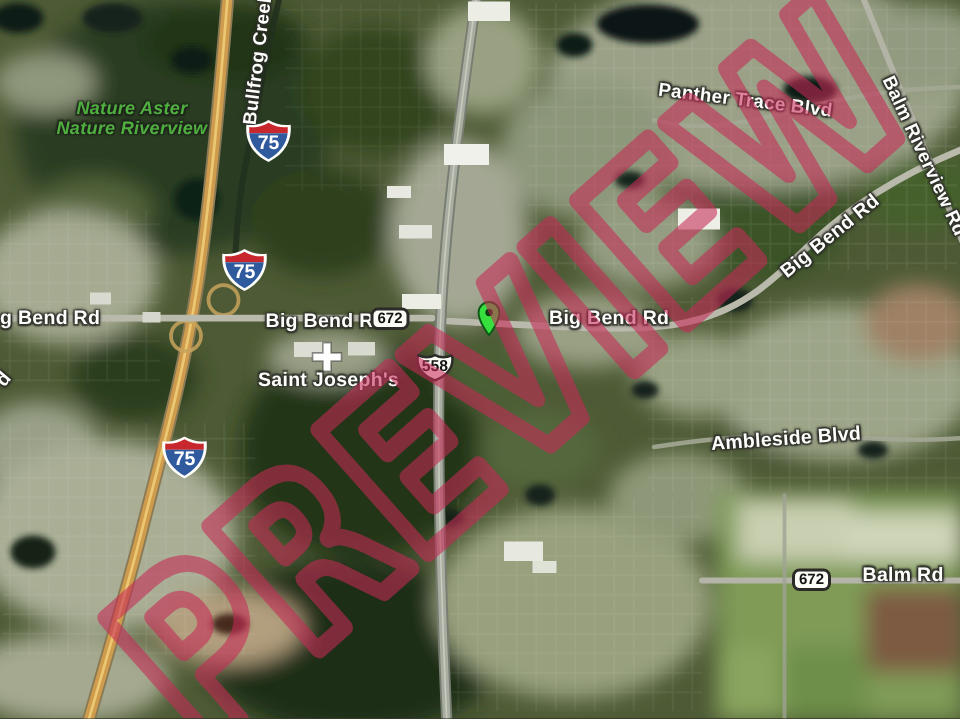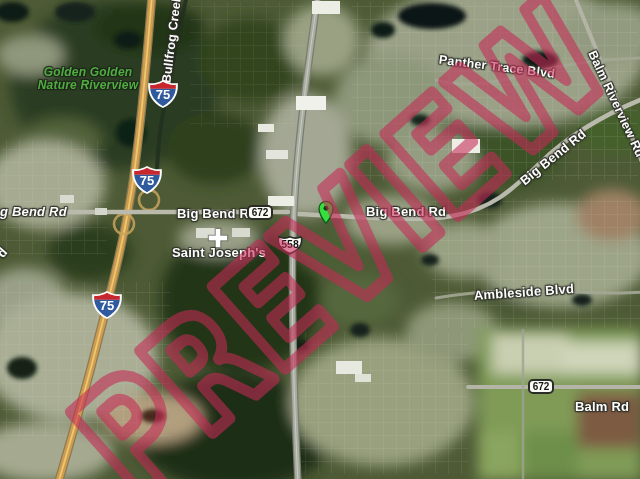--- a/index.html
+++ b/index.html
@@ -19,21 +19,21 @@
         font:700 italic 12px/12.5px "Liberation Sans",sans-serif;
         color:var(--park_text,#4fae3f);letter-spacing:.2px;
         text-shadow:-1px -1px 1px rgba(30,36,26,.95),1px -1px 1px rgba(30,36,26,.95),
                     -1px 1px 1px rgba(30,36,26,.95),1px 1px 1px rgba(30,36,26,.95);}
   .hosp{position:absolute;left:148px;top:246px;width:142px;text-align:center;
         font:700 13px/13.5px "Liberation Sans",sans-serif;color:#fdfdfb;letter-spacing:.2px;
         text-shadow:-1px -1px 1px rgba(44,47,40,.9),1px -1px 1px rgba(44,47,40,.9),
                     -1px 1px 1px rgba(44,47,40,.9),1px 1px 1px rgba(44,47,40,.9);}
 
   
-  .shield-i{position:absolute;width:30px;height:28px;}
+  .shield-i{position:absolute;width:30px;height:28px;margin-left:16px;}
   .shield-i .i-num{position:absolute;left:0;right:0;top:8px;text-align:center;
         font:700 13px/14px "Liberation Sans",sans-serif;color:#fff;}
   .shield-sr{position:absolute;width:26px;height:15px;background:#fcfcf7;
         border:2px solid #2b2b28;border-radius:5px;box-sizing:border-box;
         display:flex;align-items:center;justify-content:center;
         font:700 10px/10px "Liberation Sans",sans-serif;color:#141414;}
   .shield-us{position:absolute;width:30px;height:22px;}
   .shield-us .us-num{position:absolute;left:0;right:0;top:6px;text-align:center;
         font:700 10.5px/11px "Liberation Sans",sans-serif;color:#141414;}
   .pin,.hosp-cross{position:absolute;}
@@ -162,34 +162,34 @@
       <rect x="196" y="228" width="20" height="10" fill="#dcded4"></rect>
       <rect x="232" y="228" width="18" height="9" fill="#d8dad0"></rect>
       <rect x="336" y="361" width="26" height="13" fill="#e7e9e0"></rect>
       <rect x="355" y="374" width="16" height="8" fill="#dfe2d7"></rect>
       <rect x="60" y="195" width="14" height="8" fill="#d8dacf"></rect>
       <rect x="95" y="208" width="12" height="7" fill="#d5d7cc"></rect>
     </g>
   </svg>
 
   <div class="park">
-    <div>Golden Golden</div>
+    <div>Nature Aster</div>
     <div>Nature Riverview</div>
   </div>
 
   <div class="label sm rotc" style="left:172px;top:39px;transform:translate(-50%,-50%) rotate(-83deg);">Bullfrog Creek</div>
 
-  <div class="label" style="left:0px;top:205px;font-style:italic;">g Bend Rd</div>
+  <div class="label" style="left:0px;top:205px;">g Bend Rd</div>
   <div class="label" style="left:177px;top:207px;">Big Bend Rd</div>
   <div class="label" style="left:366px;top:205px;">Big Bend Rd</div>
   <div class="label rotc" style="left:553px;top:157px;transform:translate(-50%,-50%) rotate(-39deg);">Big Bend Rd</div>
   <div class="label sm rotc" style="left:497px;top:67px;transform:translate(-50%,-50%) rotate(7deg);">Panther Trace Blvd</div>
   <div class="label sm rotc" style="left:616px;top:104px;transform:translate(-50%,-50%) rotate(65deg);">Balm Riverview Rd</div>
   <div class="label rotc" style="left:524px;top:292px;transform:translate(-50%,-50%) rotate(-4deg);">Ambleside Blvd</div>
-  <div class="label" style="left:575px;top:400px;">Balm Rd</div>
+  <div class="label" style="left:575px;top:376px;">Balm Rd</div>
   <div class="label rotc" style="left:-2px;top:246px;transform:rotate(-50deg);">d</div>
 
   <div class="hosp-cross" style="left:207px;top:227px;">
     <svg width="22" height="22" viewBox="0 0 16 16">
       <path d="M6 1 h4 v5 h5 v4 h-5 v5 h-4 v-5 h-5 v-4 h5 Z" fill="#ffffff" stroke="rgba(60,62,56,0.55)" stroke-width="0.8"></path>
     </svg>
   </div>
   <div class="hosp">
     <div>Saint Joseph's</div>
   </div>

